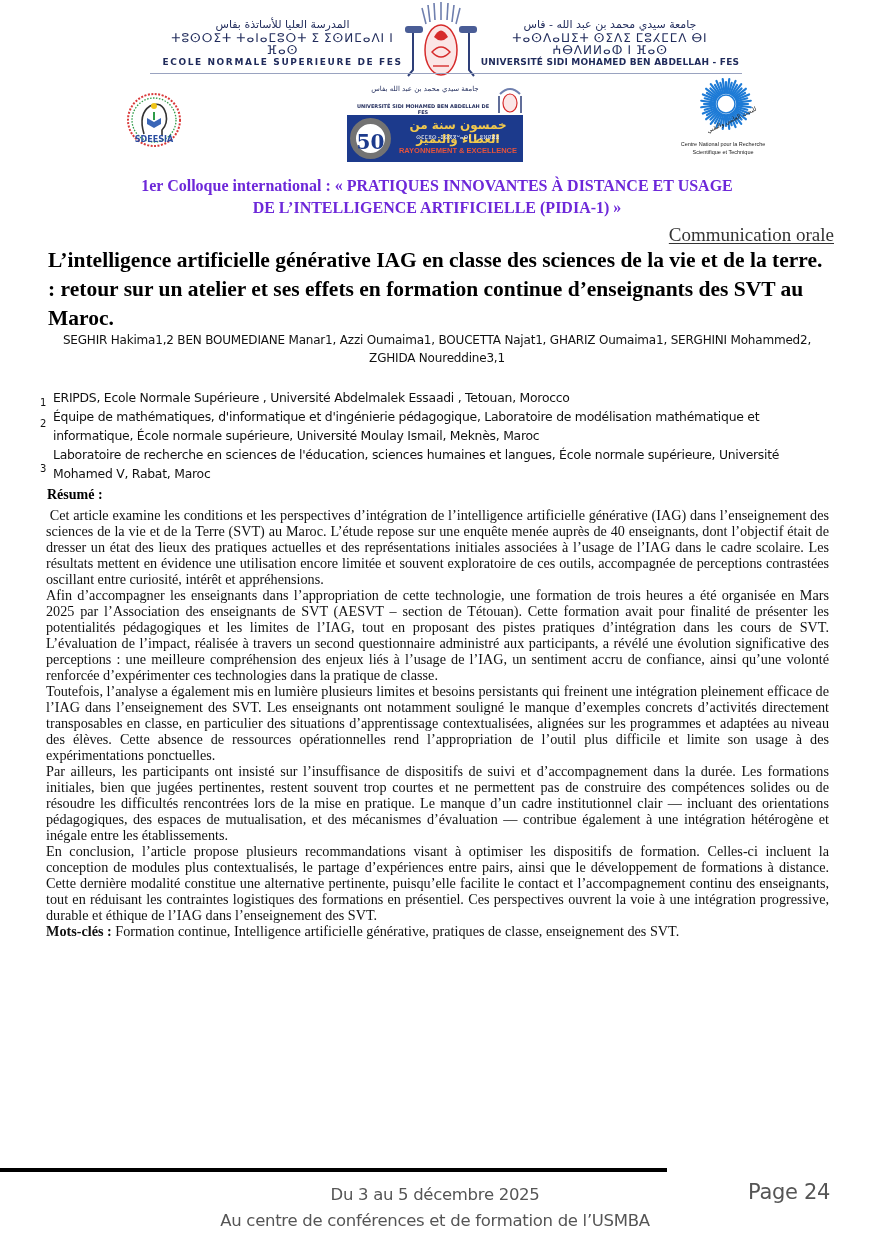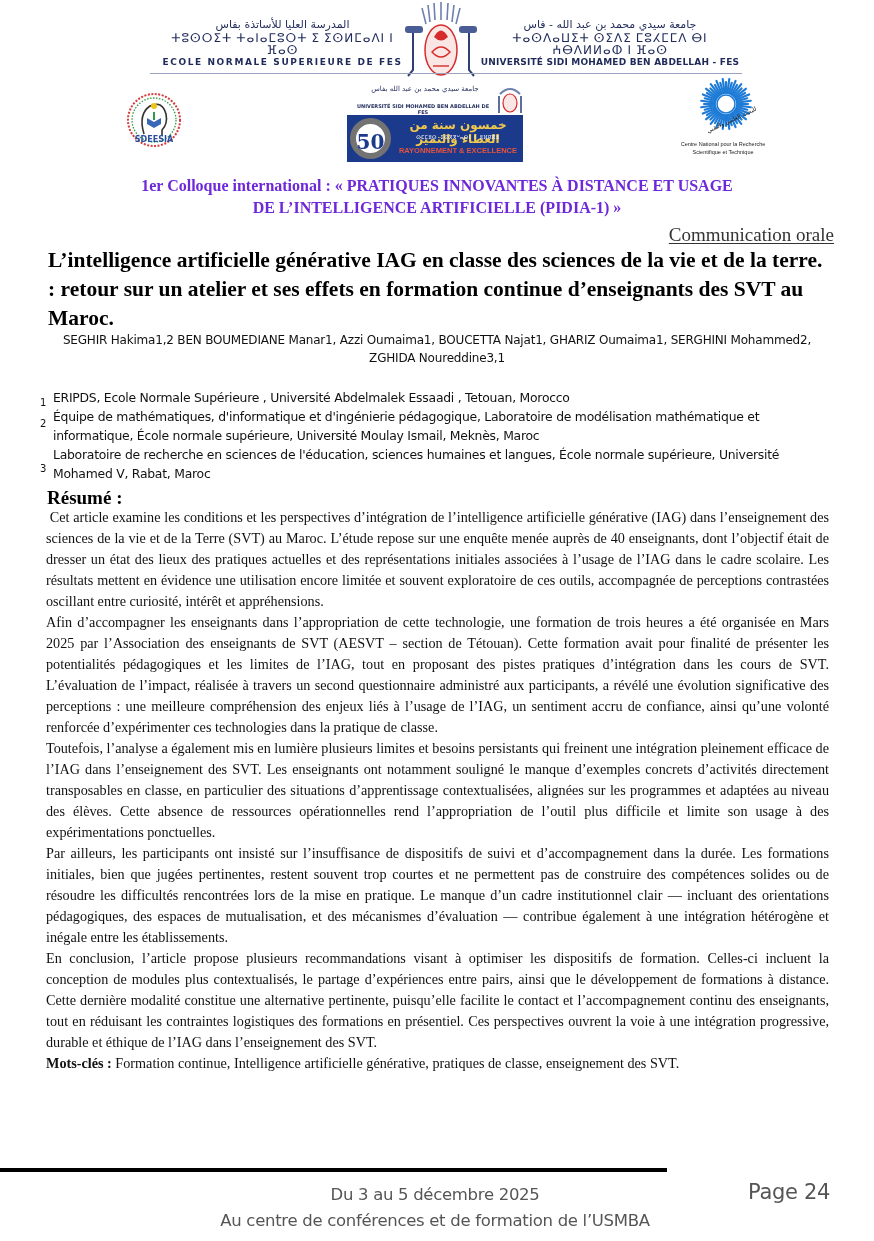--- a/index.html
+++ b/index.html
@@ -36,22 +36,22 @@
   .main-title { left: 48px; top: 246px; width: 778px; font-family: Liberation Serif, serif; font-weight: bold; font-size: 21.5px; line-height: 29px; color: #000; }
   .authors { left: 60px; top: 331px; width: 754px; text-align: center; font-family: "DejaVu Sans", sans-serif; font-size: 12px; line-height: 18px; color: #111; letter-spacing: -0.2px; }
   .authors sup { font-size: 12px; vertical-align: baseline; position: relative; top: 0; }
 
   
   .aff { left: 40px; width: 800px; font-family: "DejaVu Sans", sans-serif; font-size: 12.4px; line-height: 19px; color: #111; letter-spacing: -0.25px; }
   .aff .num { position: absolute; left: 0; font-size: 10px; }
   .aff .txt { margin-left: 13px; display: block; }
 
   
-  .resume-label { left: 47px; top: 487px; font-family: "Liberation Serif", serif; font-weight: bold; font-size: 19px; }
-  .body-text { left: 46px; width: 783px; font-family: "Liberation Serif", serif; font-size: 14.2px; line-height: 21px; text-align: justify; color: #111; }
+  .resume-label { left: 47px; top: 487px; font-family: "Liberation Serif", serif; font-weight: bold; font-size: 14px; }
+  .body-text { left: 46px; width: 783px; font-family: "Liberation Serif", serif; font-size: 14.2px; line-height: 16px; text-align: justify; color: #111; }
   .body-text p { margin: 0; }
   .kw b { font-weight: bold; }
 
   
   .footer-rule { left: 0; top: 1168px; width: 667px; height: 4px; background: #000; }
   .footer-date { left: 150px; top: 1182px; width: 570px; text-align: center; font-family: "DejaVu Sans", sans-serif; font-size: 16.5px; line-height: 26px; color: #555; letter-spacing: -0.3px; }
   .page-num { left: 748px; top: 1180px; font-family: "DejaVu Sans", sans-serif; font-size: 21px; color: #555; letter-spacing: -0.3px; }
 </style>
 </head>
 <body>

